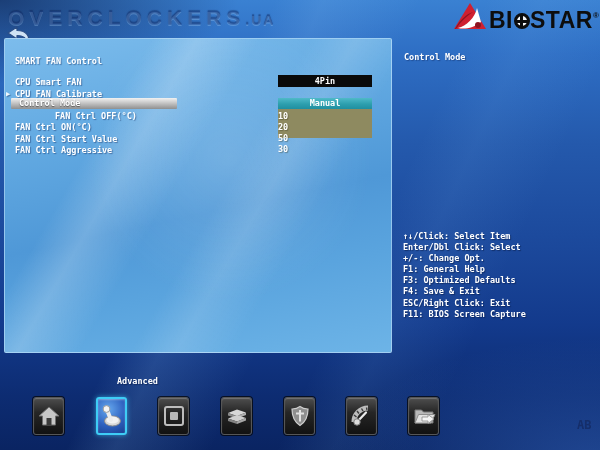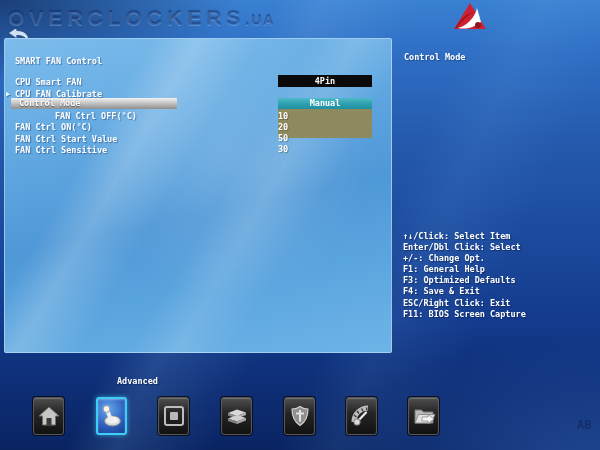--- a/index.html
+++ b/index.html
@@ -99,41 +99,42 @@
 
   <div class="watermark"><span>OVERCLOCKERS</span><span class="suffix">.UA</span></div>
 
   <div class="logo">
     <svg class="logo-tri" width="33" height="26" viewBox="0 0 33 26">
       <polygon points="17,0 33,26 1,26" fill="#cf2030"></polygon>
       <path d="M5,25 C13,23 22,15 24,5 L28,19 C21,25 12,26.5 5,25 Z" fill="#ffffff"></path>
       <path d="M3,26 C8,18 14,13 20,9 C13,11 7,17 2,26 Z" fill="#8e1420"></path>
       <path d="M22,22 a3,3 0 1 0 6,0 a3,3 0 1 0 -6,0" fill="#8e1420"></path>
     </svg>
+    <span class="brand"><span>BI</span><span class="o-icon"></span><span>STAR</span><span class="reg">®</span></span>
   </div>
 
   <div class="back">
     <svg width="26" height="18" viewBox="0 0 26 18">
       <path d="M11 1 L2 7 L11 13 L11 9.5 C17 9.5 20.5 11.5 22 17 C24.5 10 20 4.5 11 4.5 Z" fill="#cfe2f4" stroke="#2a4d86" stroke-width="1.2" stroke-linejoin="round"></path>
     </svg>
   </div>
 
   <div class="panel">
     <div class="panel-title bios-text">SMART FAN Control</div>
 
     <div class="menu-label bios-text" style="top:38px;">CPU Smart FAN</div>
     <span class="bullet">▶</span>
     <div class="menu-label bios-text" style="top:50px;">CPU FAN Calibrate</div>
     <div class="sel-bar">
       <div class="menu-label bios-text">Control Mode</div>
     </div>
     <div class="menu-label bios-text" style="top:72px;margin-left:40px;">FAN Ctrl OFF(°C)</div>
     <div class="menu-label bios-text" style="top:83px;">FAN Ctrl ON(°C)</div>
     <div class="menu-label bios-text" style="top:94.5px;">FAN Ctrl Start Value</div>
-    <div class="menu-label bios-text" style="top:106px;">FAN Ctrl Sensitive</div>
+    <div class="menu-label bios-text" style="top:106px;">FAN Ctrl Aggressive</div>
 
     <div class="val-black">4Pin</div>
     <div class="val-olive">
       <div class="val-teal">Manual</div>
       <div class="val-num" style="top:12.5px;">10</div>
       <div class="val-num" style="top:23.5px;">20</div>
       <div class="val-num" style="top:35px;">50</div>
       <div class="val-num" style="top:46px;">30</div>
     </div>
   </div>

